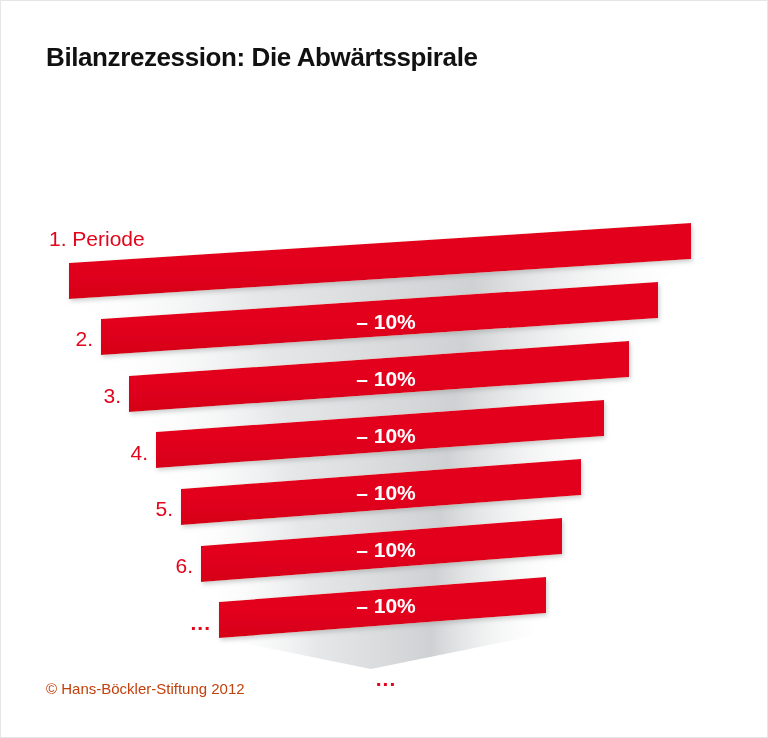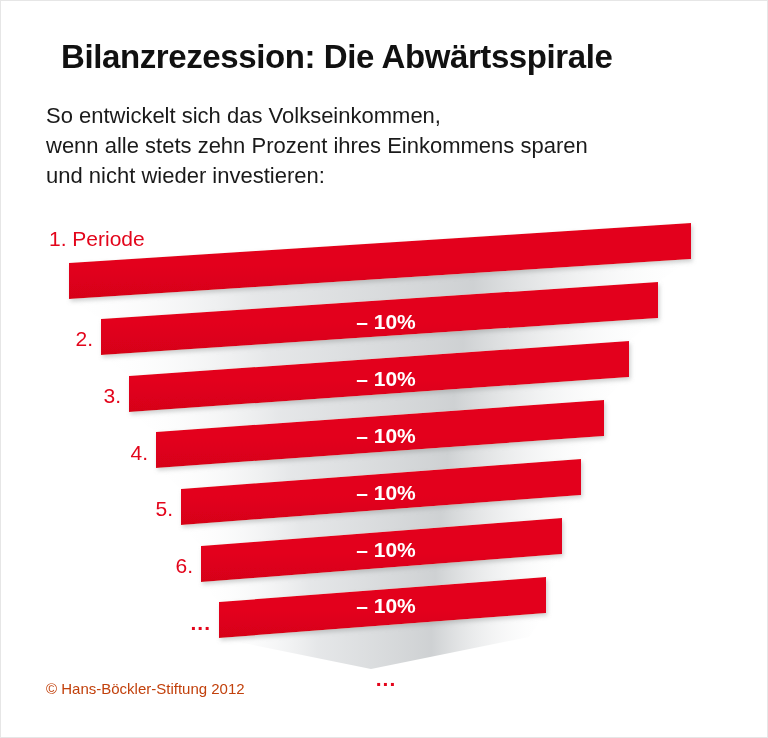--- a/index.html
+++ b/index.html
@@ -17,24 +17,24 @@
     position: relative;
     width: 768px;
     height: 738px;
     background: #ffffff;
     box-sizing: border-box;
     border: 1px solid #e6e6e6;
     overflow: hidden;
   }
   #chart-title {
     position: absolute;
-    left: 60px;
+    left: 45px;
     top: 36px;
     width: 700px;
-    font-size: 33px;
+    font-size: 26px;
     font-weight: bold;
     letter-spacing: -0.4px;
     color: #111111;
     line-height: 40px;
     white-space: nowrap;
   }
   #chart-subtitle {
     position: absolute;
     left: 45px;
     top: 100px;
@@ -82,25 +82,20 @@
     white-space: nowrap;
   }
 </style>
 </head>
 <body>
 
 <div id="infographic">
 
   <div id="chart-title">Bilanzrezession: Die Abwärtsspirale</div>
 
-  <div id="chart-subtitle">
-    <span class="sub-line">So entwickelt sich das Volkseinkommen,</span>
-    <span class="sub-line">wenn alle stets zehn Prozent ihres Einkommens sparen</span>
-    <span class="sub-line">und nicht wieder investieren:</span>
-  </div>
 
   <svg id="spiral-svg" viewBox="0 0 768 738">
     <defs>
       <linearGradient id="wedgeGrad" x1="0" y1="0" x2="1" y2="0">
         <stop offset="0%" stop-color="#ffffff" stop-opacity="0.15"></stop>
         <stop offset="28%" stop-color="#c3c6c8" stop-opacity="0.95"></stop>
         <stop offset="58%" stop-color="#d8dadc" stop-opacity="0.85"></stop>
         <stop offset="100%" stop-color="#ffffff" stop-opacity="0.1"></stop>
       </linearGradient>
       <linearGradient id="wedgeGradL" x1="1" y1="0" x2="0" y2="0">

